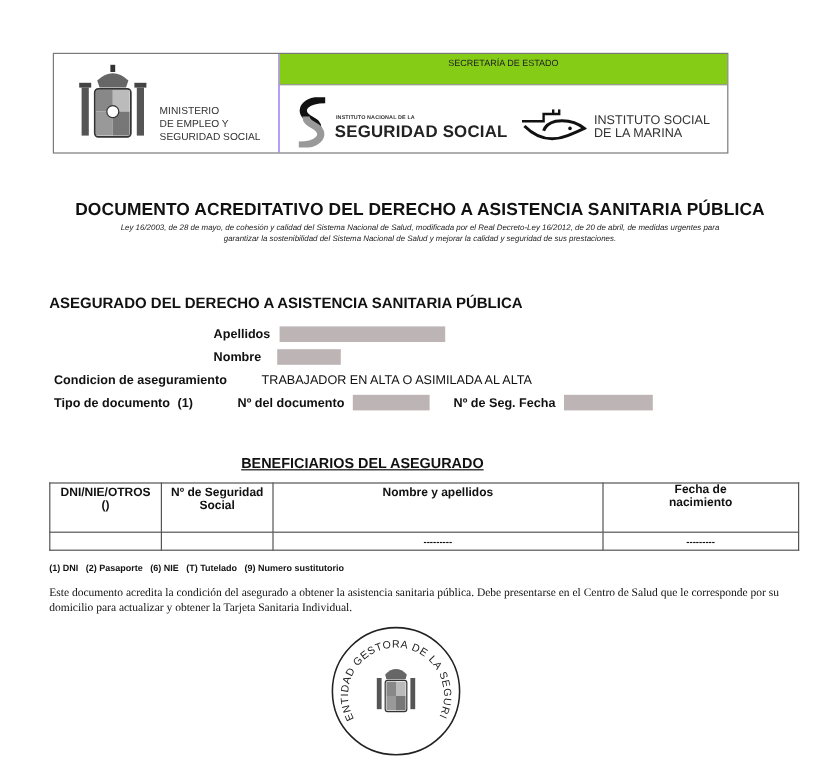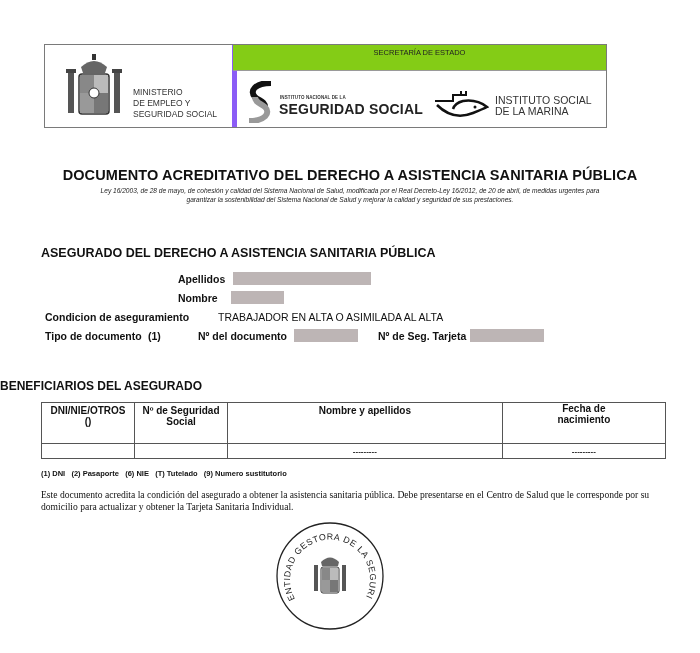--- a/index.html
+++ b/index.html
@@ -9,21 +9,21 @@
     }
     .abs { position: absolute; }
 
     
     .header-box {
       position: absolute; left: 44px; top: 44px; width: 563px; height: 84px;
       border: 1px solid #7a7a7a; box-sizing: border-box;
     }
     .hdr-left {
       position: absolute; left: 0; top: 0; width: 187px; height: 82px;
-      border-right: 5px solid #8b5cf6;
+      border-right: 1px solid #8b5cf6;
     }
     .hdr-right { position: absolute; left: 188px; top: 0; right: 0; height: 82px; }
     .hdr-band {
       position: absolute; left: 0; top: 0; right: 0; height: 26px;
       background: #84cc16; border-bottom: 1px solid #9a9a9a;
       text-align: center; font-size: 7.5px; line-height: 10px; padding-top: 3px;
       box-sizing: border-box; color: #222;
     }
     .ministry-text {
       position: absolute; left: 88px; top: 42px; font-size: 8.5px; line-height: 11px; color: #333;
@@ -40,21 +40,21 @@
       position: absolute; left: 48px; width: 604px; top: 186px; text-align: center;
       font-style: italic; font-size: 6.6px; line-height: 9px; color: #222;
     }
     .section-title {
       position: absolute; left: 41px; top: 246px; font-weight: bold; font-size: 12.5px; text-align: center;
     }
     .lbl { font-weight: bold; font-size: 10.5px; }
     .val { font-size: 10.5px; }
     .redact { position: absolute; background: #bdb5b5; height: 13px; }
 
-    .benef-title { position: absolute; left: 0; width: 604px; text-align: left; top: 379px; font-weight: bold; font-size: 12px; }
+    .benef-title { position: absolute; left: 0; width: 604px; text-align: center; top: 379px; font-weight: bold; font-size: 12px; text-decoration: underline; }
 
     table.benef {
       position: absolute; left: 41px; top: 402px; width: 625px;
       border-collapse: collapse; font-size: 10px;
     }
     table.benef td {
       border: 1px solid #555; text-align: center; font-weight: bold; padding: 0 2px;
     }
     .legend { position: absolute; left: 41px; top: 469px; font-family: Liberation Sans, sans-serif; font-weight: bold; font-size: 7.5px; }
     .para { position: absolute; left: 41px; top: 489px; width: 620px; font-family: "Liberation Serif", serif; font-size: 9.6px; line-height: 12px; }
@@ -122,21 +122,21 @@
 <div class="abs lbl" style="left:178px;top:292px">Nombre</div>
 <div class="redact" style="left:231px;top:291px;width:53px"></div>
 
 <div class="abs lbl" style="left:45px;top:311px">Condicion de aseguramiento</div>
 <div class="abs val" style="left:218px;top:311px">TRABAJADOR EN ALTA O ASIMILADA AL ALTA</div>
 
 <div class="abs lbl" style="left:45px;top:330px">Tipo de documento</div>
 <div class="abs lbl" style="left:148px;top:330px">(1)</div>
 <div class="abs lbl" style="left:198px;top:330px">Nº del documento</div>
 <div class="redact" style="left:294px;top:329px;width:64px"></div>
-<div class="abs lbl" style="left:378px;top:330px">Nº de Seg. Tarjeta</div>
+<div class="abs lbl" style="left:378px;top:330px">Nº de Seg. Fecha</div>
 <div class="redact" style="left:470px;top:329px;width:74px"></div>
 
 <div class="benef-title">BENEFICIARIOS DEL ASEGURADO</div>
 <table class="benef">
   <tbody>
   <tr style="height:28px">
     <td style="width:88px;vertical-align:top;line-height:11px;padding-top:2px">
       <div>DNI/NIE/OTROS</div>
       <div>()</div>
     </td>

